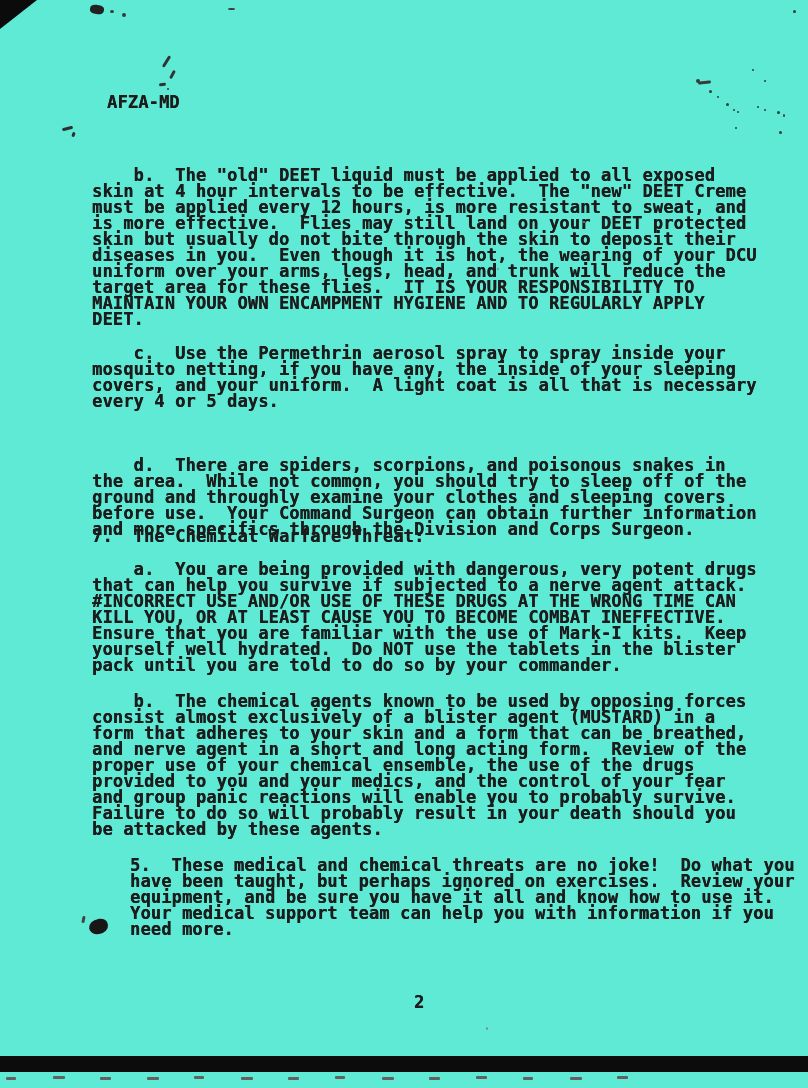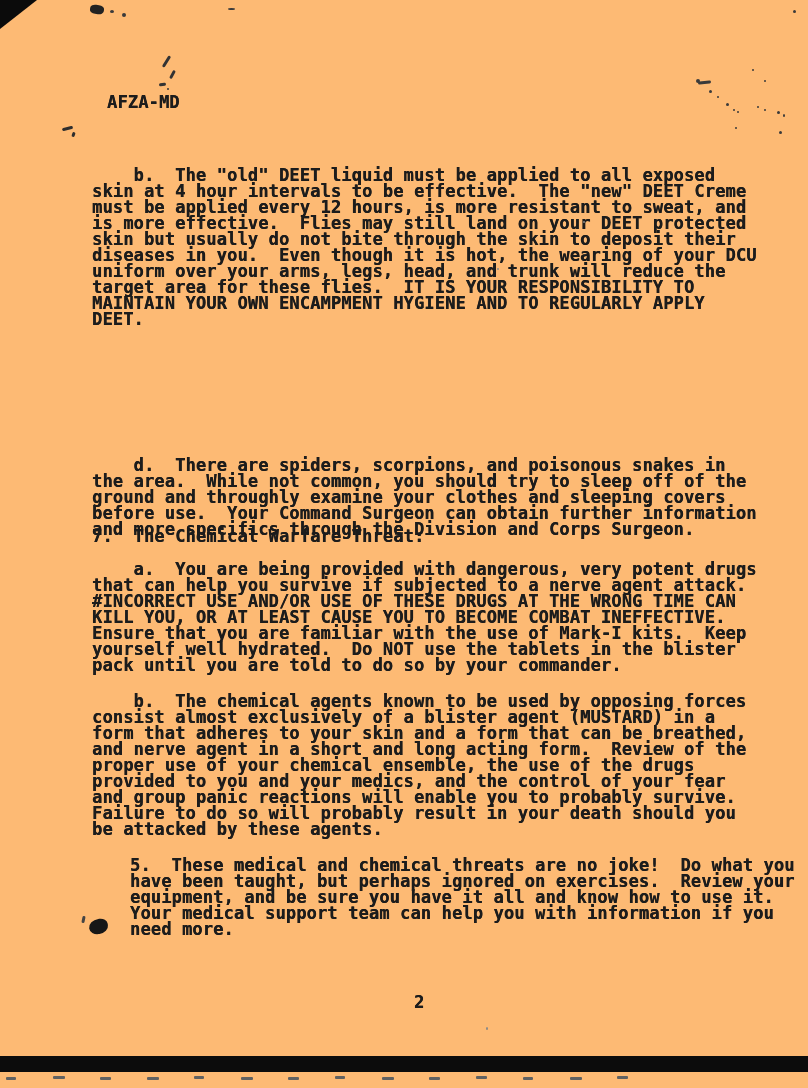--- a/index.html
+++ b/index.html
@@ -1,19 +1,19 @@
 <!DOCTYPE html>
 <html><head>
 <meta charset="utf-8">
 <title>Operation Desert Shield Medical and Chemical Threat</title>
 <style>
   html,body{margin:0;padding:0;background:#e8e8e8;}
   .page{
     position:relative;width:808px;height:1088px;margin:0 auto;
-    background:#fdba74;overflow:hidden;
+    background:#5eead4;overflow:hidden;
     font-family:"DejaVu Sans Mono","Liberation Mono",monospace;
   }
   .typed{
     position:absolute;margin:0;
     font-family:"DejaVu Sans Mono","Liberation Mono",monospace;
     font-weight:700;font-size:17px;line-height:16px;letter-spacing:.15px;
     color:#1c1c1c;white-space:pre;
     text-shadow:.3px 0 0 currentColor;
   }
   .speck{position:absolute;background:#3a3a3a;border-radius:50%;}
@@ -41,20 +41,24 @@
   <pre class="typed" style="left:92px;top:167px;">    b.  The "old" DEET liquid must be applied to all exposed
 skin at 4 hour intervals to be effective.  The "new" DEET Creme
 must be applied every 12 hours, is more resistant to sweat, and
 is more effective.  Flies may still land on your DEET protected
 skin but usually do not bite through the skin to deposit their
 diseases in you.  Even though it is hot, the wearing of your DCU
 uniform over your arms, legs, head, and trunk will reduce the
 target area for these flies.  IT IS YOUR RESPONSIBILITY TO
 MAINTAIN YOUR OWN ENCAMPMENT HYGIENE AND TO REGULARLY APPLY
 DEET.</pre>
+  <pre class="typed" style="left:92px;top:345px;">    c.  Use the Permethrin aerosol spray to spray inside your
+mosquito netting, if you have any, the inside of your sleeping
+covers, and your uniform.  A light coat is all that is necessary
+every 4 or 5 days.</pre>
   <pre class="typed" style="left:92px;top:457px;">    d.  There are spiders, scorpions, and poisonous snakes in
 the area.  While not common, you should try to sleep off of the
 ground and throughly examine your clothes and sleeping covers
 before use.  Your Command Surgeon can obtain further information
 and more specifics through the Division and Corps Surgeon.</pre>
   <pre class="typed" style="left:92px;top:528px;">7.  The Chemical Warfare Threat:</pre>
   <pre class="typed" style="left:92px;top:693px;">    b.  The chemical agents known to be used by opposing forces
 consist almost exclusively of a blister agent (MUSTARD) in a
 form that adheres to your skin and a form that can be breathed,
 and nerve agent in a short and long acting form.  Review of the

